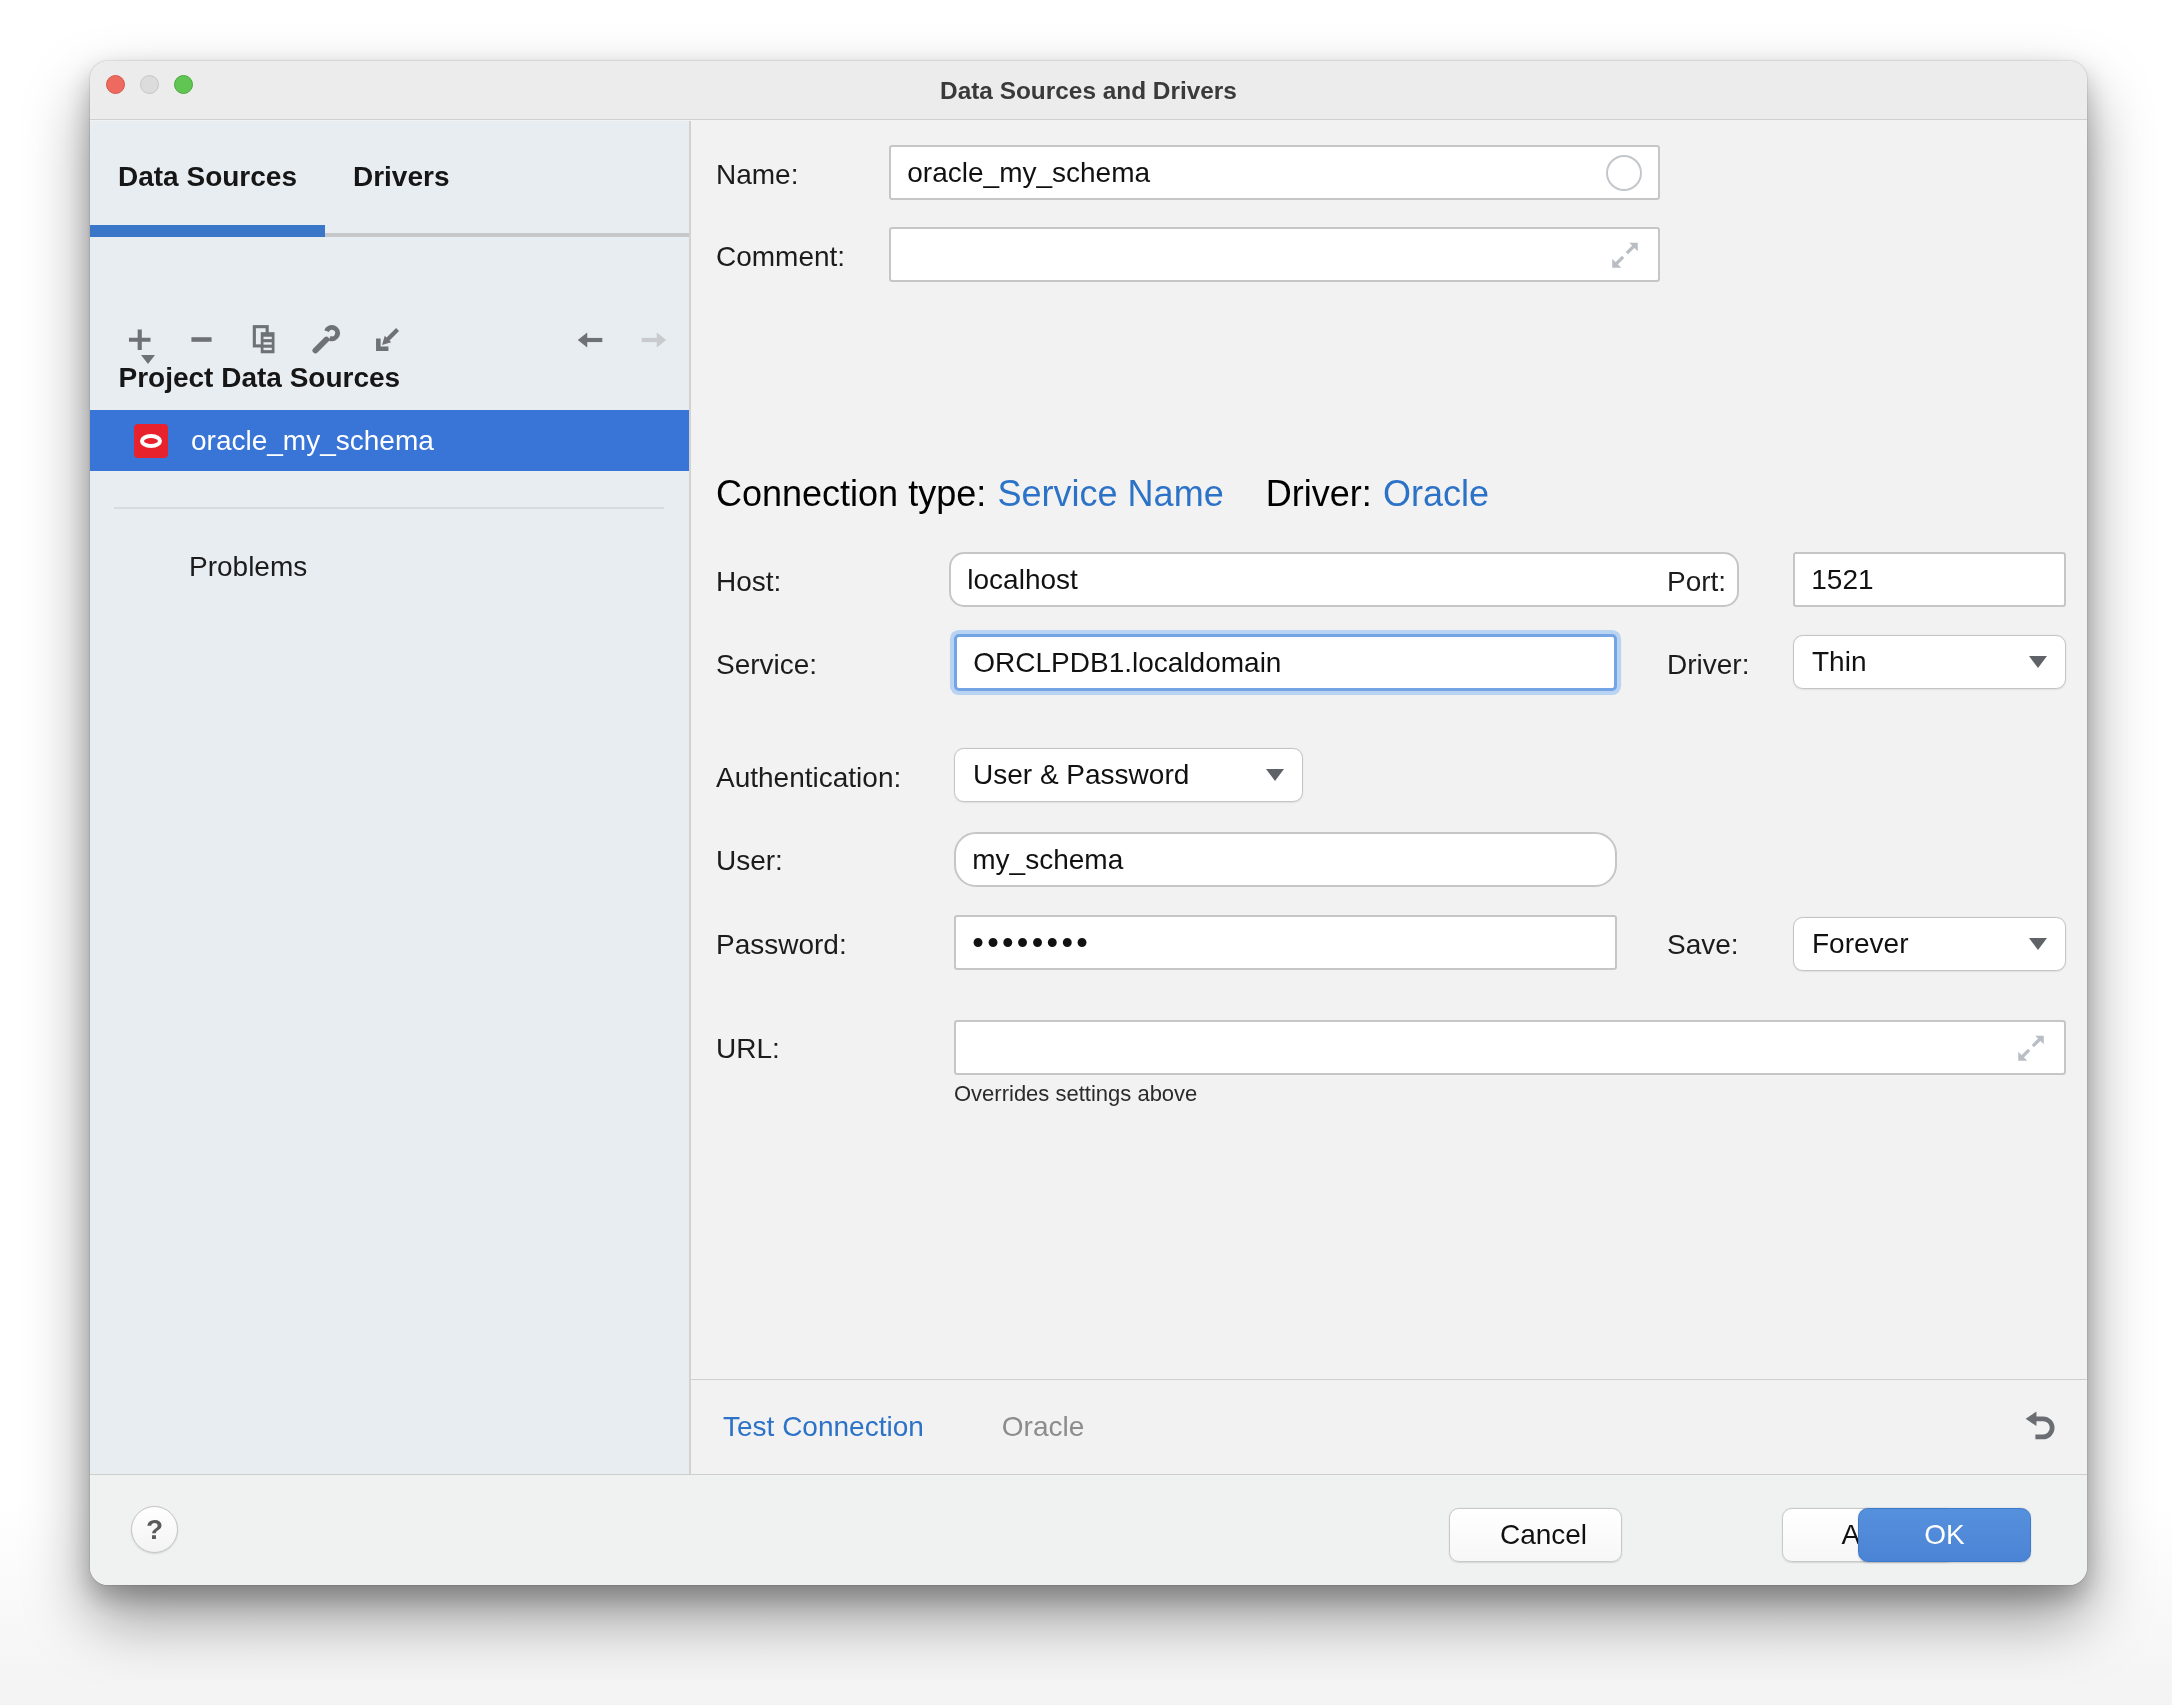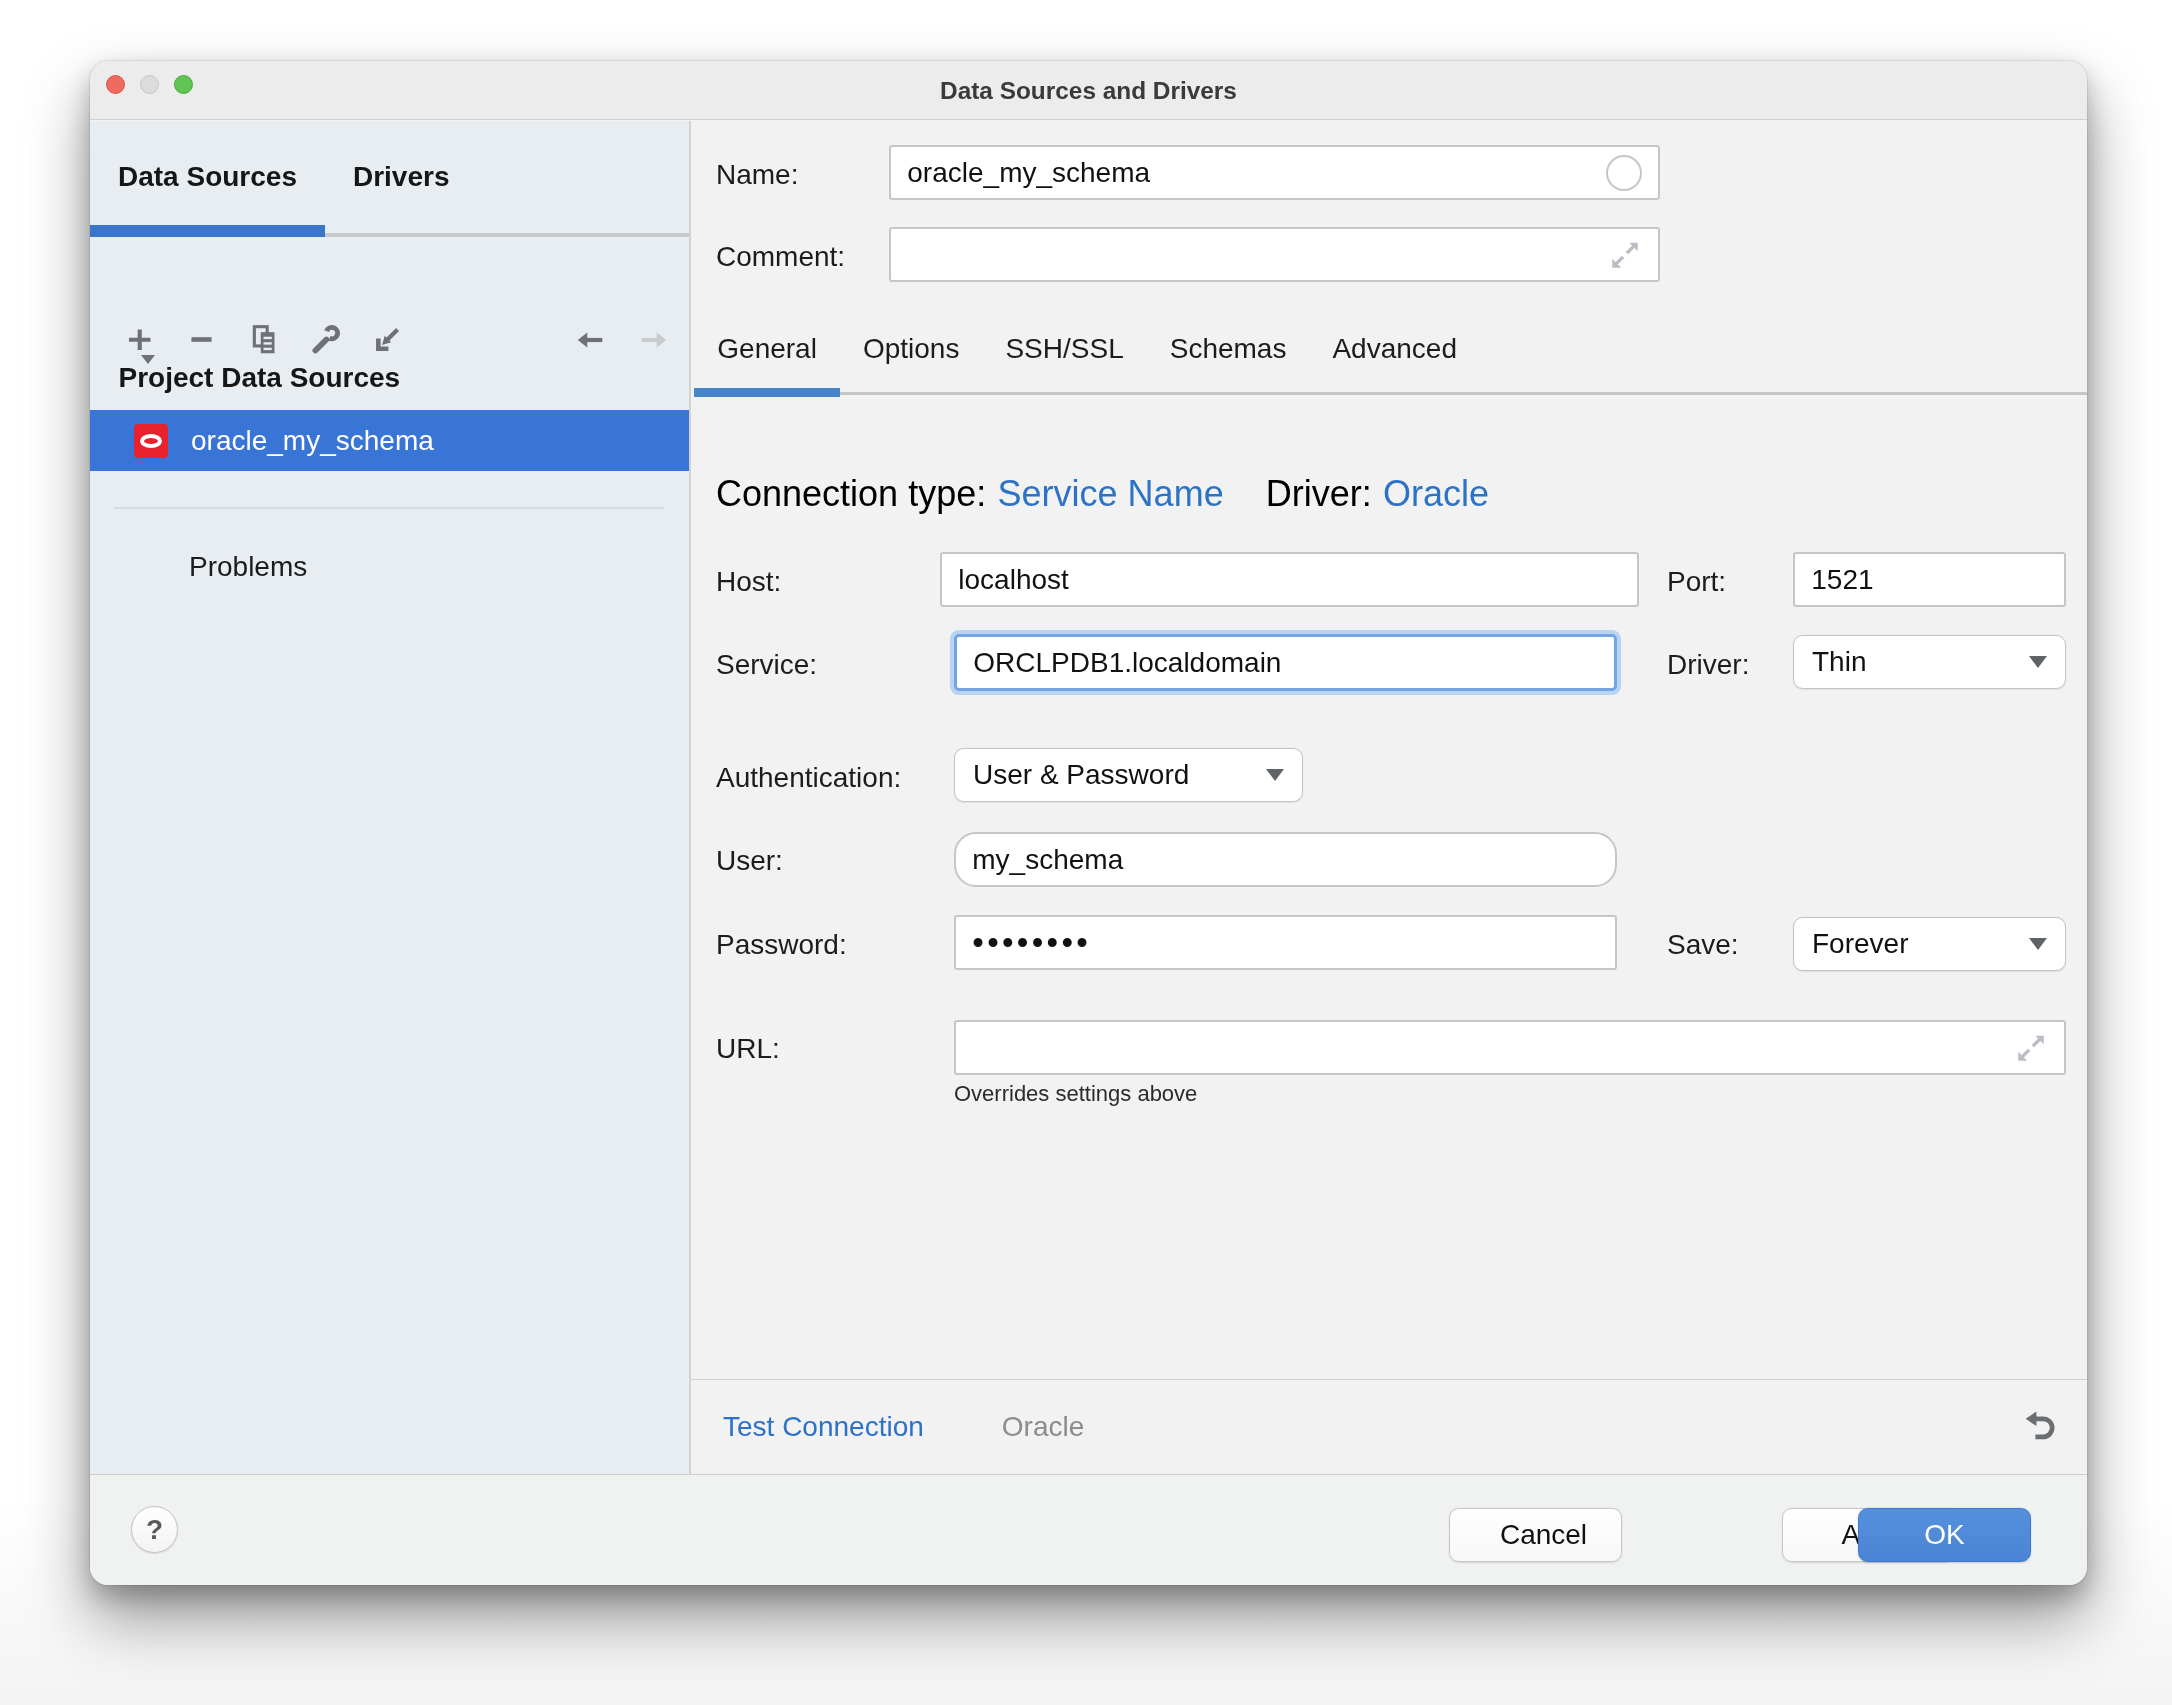--- a/index.html
+++ b/index.html
@@ -201,37 +201,30 @@
           <path d="M22.5 5 L31.5 5 L31.5 14 Z" fill="#b9bec4"></path>
           <line x1="16" y1="20" x2="7" y2="29" stroke="#b9bec4" stroke-width="3.6"></line>
           <path d="M4.5 22 L4.5 31.5 L14 31.5 Z" fill="#b9bec4"></path>
         </svg>
       </div>
       <style>
         
         [data-name="comment-label"] { top:120px !important; }
       </style>
 
-      <div class="main-tabs" data-name="settings-tab-strip">
-        <div class="main-tab active" data-name="tab-general">General</div>
-        <div class="main-tab" data-name="tab-options">Options</div>
-        <div class="main-tab" data-name="tab-ssh-ssl">SSH/SSL</div>
-        <div class="main-tab" data-name="tab-schemas">Schemas</div>
-        <div class="main-tab" data-name="tab-advanced">Advanced</div>
-      </div>
 
       <div class="conn-row" data-name="connection-type-row">
         <span data-name="connection-type-label">Connection type:</span>
         <span class="link" style="margin-left:11.4px;" data-name="connection-type-link">Service Name</span>
         <span style="margin-left:42px;" data-name="driver-label">Driver:</span>
         <span class="link" style="margin-left:11.4px;" data-name="driver-link">Oracle</span>
       </div>
 
       <div class="row-label" style="left:25px; top:445px;" data-name="host-label">Host:</div>
-      <div class="fieldbox" style="left:249px; top:431px; width:699px; height:55px;" data-name="host-input">
+      <div class="fieldbox" style="left:258px; top:431px; width:790px; height:55px;border-radius:15px;" data-name="host-input">
         <span data-name="host-value">localhost</span>
       </div>
       <div class="row-label" style="left:976px; top:445px;" data-name="port-label">Port:</div>
       <div class="fieldbox" style="left:1102px; top:431px; width:273px; height:55px;" data-name="port-input">
         <span data-name="port-value">1521</span>
       </div>
 
       <div class="row-label" style="left:25px; top:528px;" data-name="service-label">Service:</div>
       <div class="fieldbox focused" style="left:263px; top:513px; width:663px; height:57px;" data-name="service-input">
         <span data-name="service-value">ORCLPDB1.localdomain</span>

